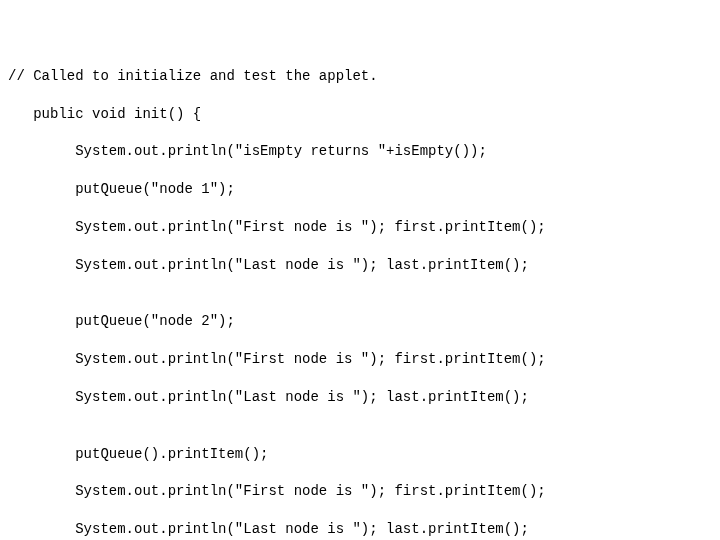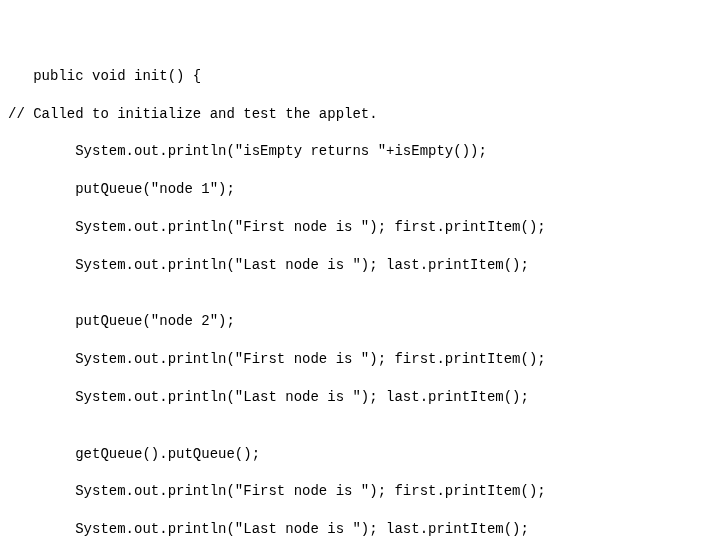--- a/index.html
+++ b/index.html
@@ -17,31 +17,31 @@
     white-space: pre;
     color: #000000;
     padding: 48px 0 0 8px;
   }
   .line { display: block; }
 </style>
 </head>
 <body>
 
 <div class="code-block">
+<span class="line">// Called to initialize and test the applet.</span>
 <span class="line">   public void init() {</span>
-<span class="line">// Called to initialize and test the applet.</span>
 <span class="line">        System.out.println("isEmpty returns "+isEmpty());</span>
 <span class="line">        putQueue("node 1");</span>
 <span class="line">        System.out.println("First node is "); first.printItem();</span>
 <span class="line">        System.out.println("Last node is "); last.printItem();</span>
 <span class="line"></span>
 <span class="line">        putQueue("node 2");</span>
 <span class="line">        System.out.println("First node is "); first.printItem();</span>
 <span class="line">        System.out.println("Last node is "); last.printItem();</span>
 <span class="line"></span>
-<span class="line">        getQueue().putQueue();</span>
+<span class="line">        putQueue().printItem();</span>
 <span class="line">        System.out.println("First node is "); first.printItem();</span>
 <span class="line">        System.out.println("Last node is "); last.printItem();</span>
 <span class="line"></span>
 
 
 
 </div>
 
 </body></html>

